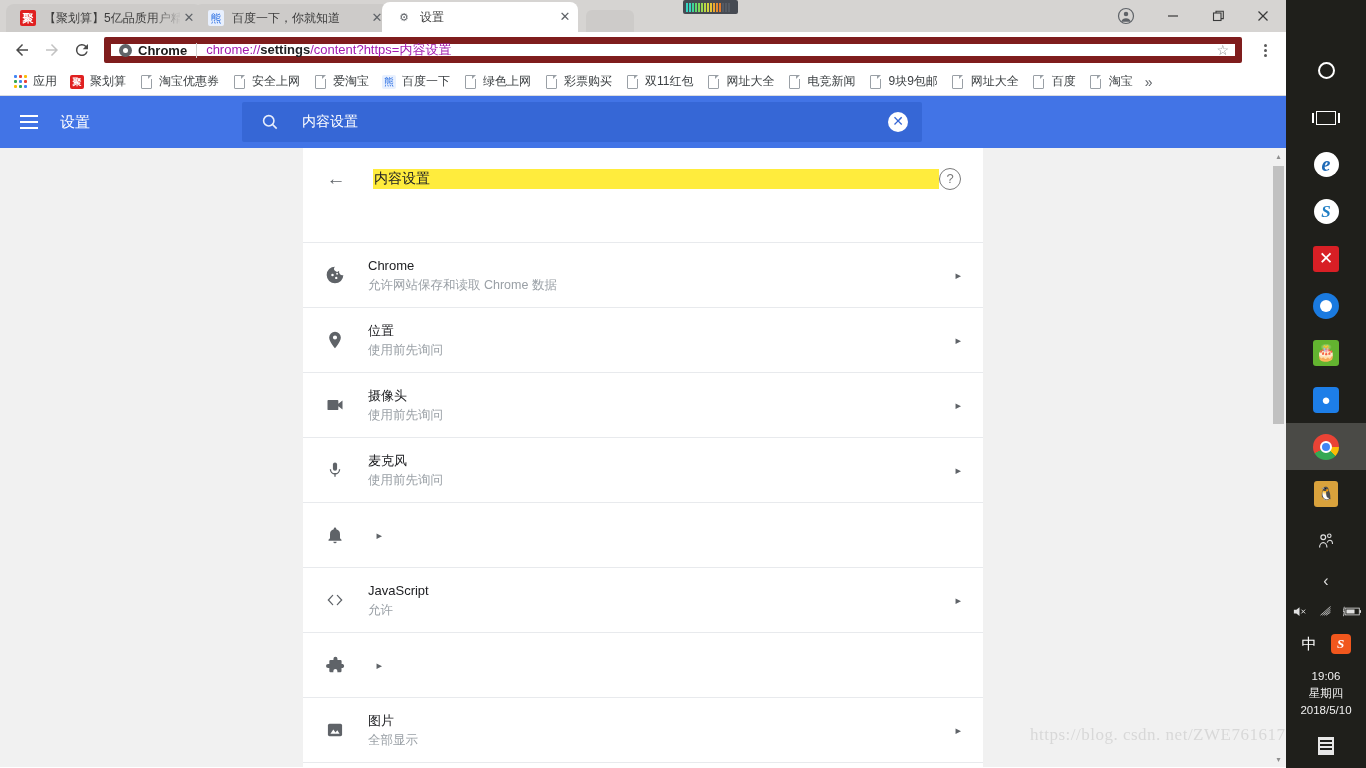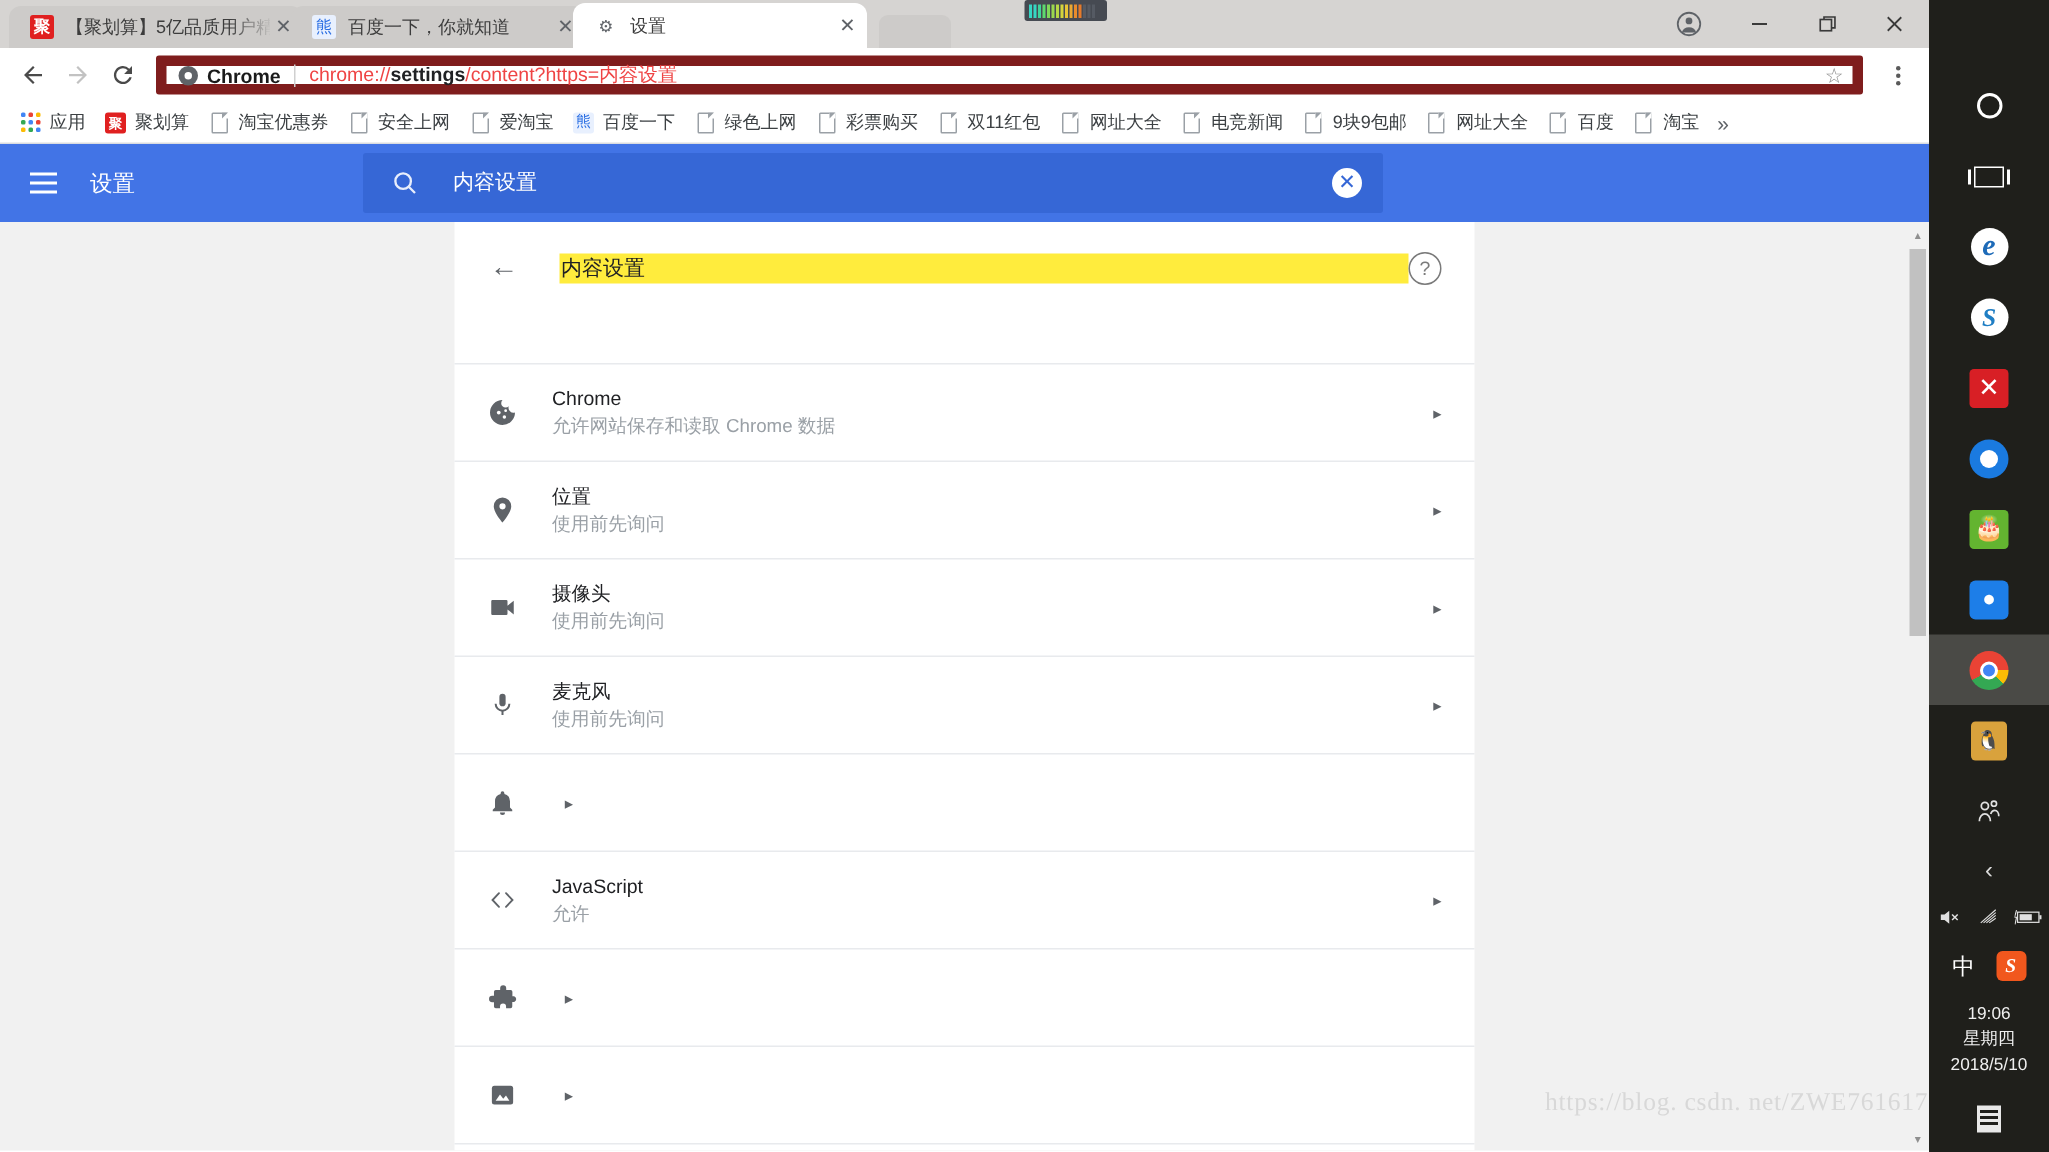--- a/index.html
+++ b/index.html
@@ -155,21 +155,21 @@
     flex: 0 0 1px;
   }
   .omni-url {
     flex: 1 1 auto;
     font-size: 13px;
     color: #9aa0a6;
     white-space: nowrap;
     overflow: hidden;
   }
   .omni-url b { color: #202124; font-weight: 700; }
-  .omni-url .host { color: #ef4444; }
+  .omni-url .host { color: #a21caf; }
   .star { color: #8a8a8a; font-size: 14px; flex: 0 0 auto; cursor: pointer; }
   .menubtn {
     width: 26px; height: 28px;
     display: flex; flex-direction: column;
     align-items: center; justify-content: center;
     gap: 2px; margin-left: 4px;
     cursor: pointer;
   }
   .menubtn i { width: 3px; height: 3px; border-radius: 50%; background: #5a5a5a; display:block;}
 
@@ -822,20 +822,24 @@
             <span class="row-chevron">▸</span>
           </div>
 
           <div class="row">
             <span class="row-icon">
               <svg width="20" height="20" viewBox="0 0 24 24">
                 <rect x="3.5" y="4.5" width="17" height="15" rx="2" fill="#5f6368"></rect>
                 <path d="M6.5 16.5 10 11.5l2.6 3.4 2.2-2.6 2.7 4.2z" fill="#ffffff"></path>
               </svg>
             </span>
+            <span class="row-text">
+              <span class="row-title">图片</span><br>
+              <span class="row-sub">全部显示</span>
+            </span>
             <span class="row-chevron">▸</span>
           </div>
 
           <div class="row">
             
             
             
           </div>
 
         </div>

